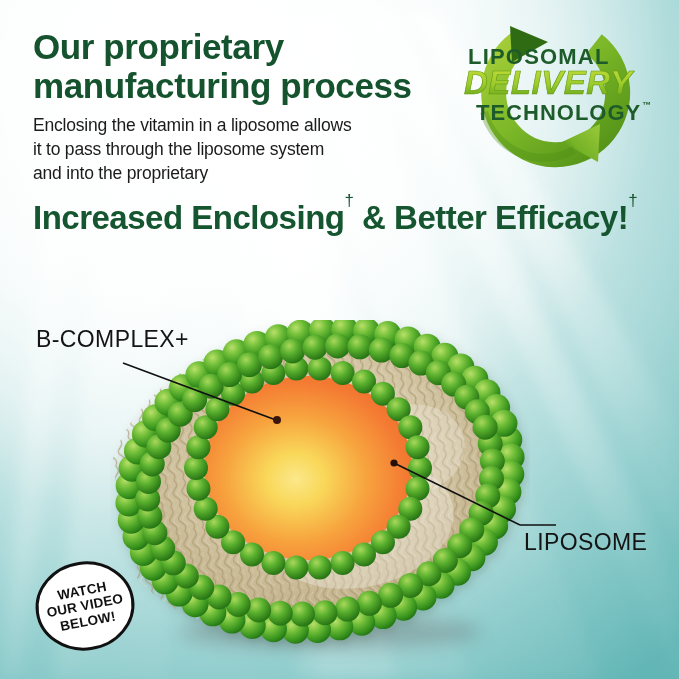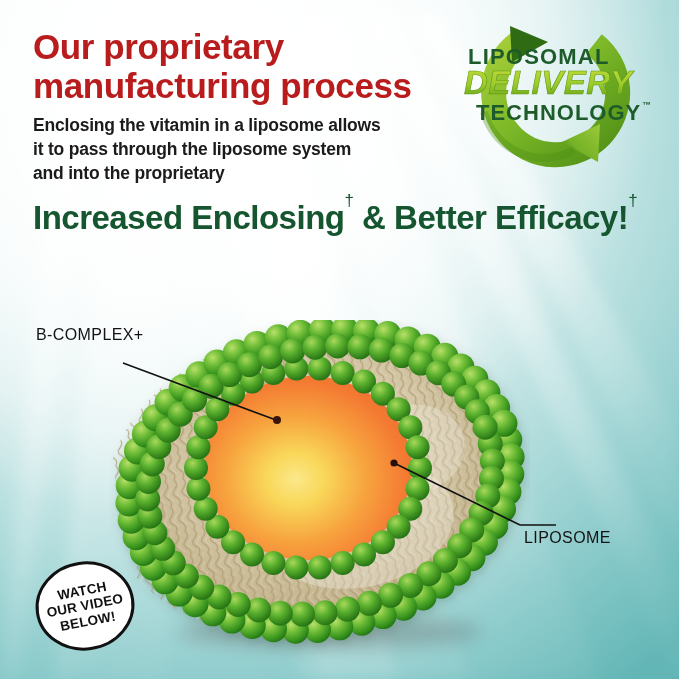--- a/index.html
+++ b/index.html
@@ -15,37 +15,37 @@
   #bg svg{display:block;width:679px;height:679px;}
 
   
   #logo{position:absolute;left:424px;top:20px;width:256px;height:160px;}
   #logo svg{display:block;width:256px;height:160px;}
 
   
   .title{
     position:absolute;left:33px;top:27px;width:400px;
     font-size:35px;font-weight:bold;line-height:1.12;
-    color:#b91c1c;letter-spacing:-0.4px;
+    color:#14532d;letter-spacing:-0.4px;
   }
   .subtext{
     position:absolute;left:33px;top:113px;width:400px;
-    font-size:17.5px;font-weight:bold;line-height:1.38;
+    font-size:17.5px;font-weight:normal;line-height:1.38;
     color:#1b1b1b;letter-spacing:-0.2px;
   }
   .headline{
     position:absolute;left:33px;top:200px;width:640px;
     font-size:33px;font-weight:bold;line-height:1.1;
     color:#15552f;letter-spacing:-0.5px;white-space:nowrap;
   }
   .headline sup{font-size:17px;top:-0.62em;position:relative;font-weight:normal;}
 
   
   .callout{
-    position:absolute;font-size:16px;color:#141414;
+    position:absolute;font-size:23px;color:#141414;
     letter-spacing:0.4px;white-space:nowrap;font-weight:normal;
   }
   #label-bcomplex{left:36px;top:326px;}
   #label-liposome{left:524px;top:529px;}
 
   
   #leaders{position:absolute;inset:0;pointer-events:none;}
   #leaders svg{display:block;width:679px;height:679px;}
 
   

